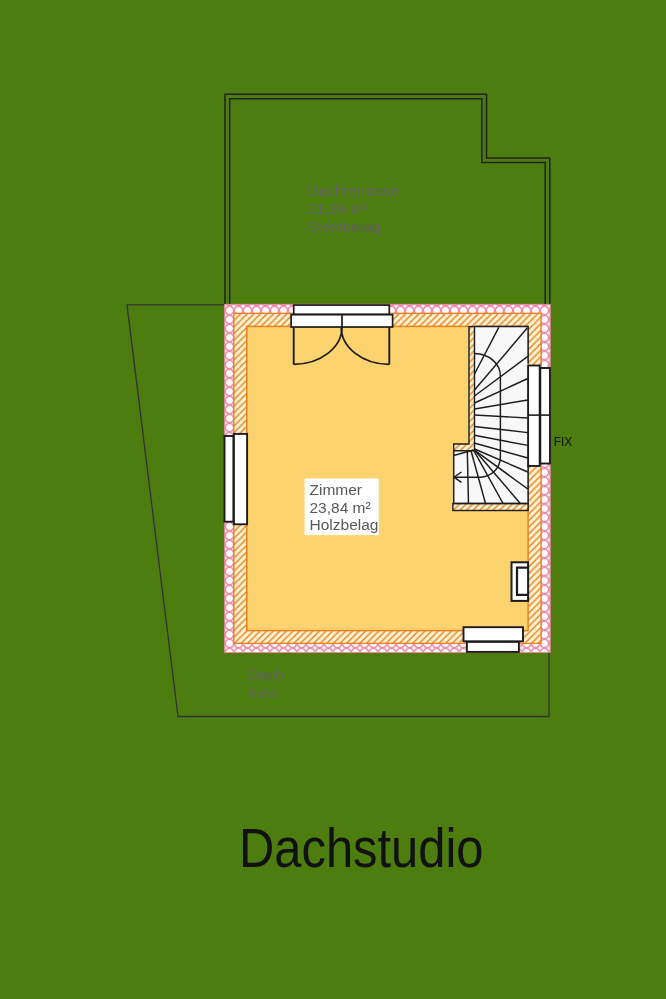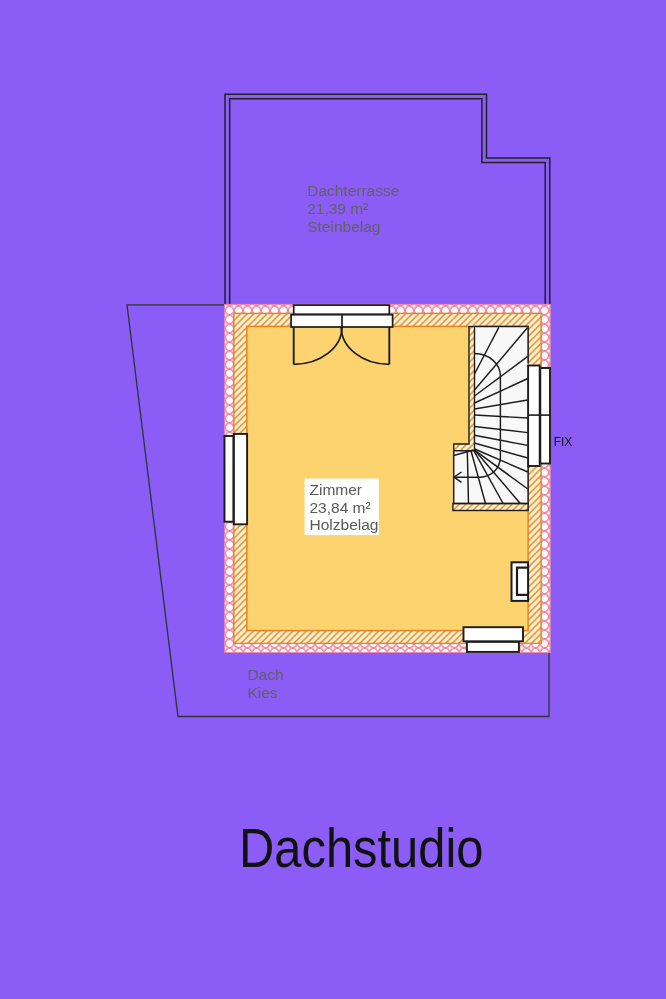--- a/index.html
+++ b/index.html
@@ -1,16 +1,16 @@
 <!DOCTYPE html>
 <html><head>
 <meta charset="utf-8">
 <style>
   html,body{margin:0;padding:0;background:#ffffff;}
-  .page{position:relative;width:666px;height:999px;background:#8b5cf6;overflow:hidden;
+  .page{position:relative;width:666px;height:999px;background:#4d7c0f;overflow:hidden;
         font-family:"Liberation Sans", sans-serif;}
 </style>
 </head>
 <body>
 <div class="page">
 <svg width="666" height="999" viewBox="0 0 666 999">
   <defs>
     <pattern id="hatch" width="6.6" height="6.6" patternUnits="userSpaceOnUse">
       <rect width="6.6" height="6.6" fill="#fdf2d2"></rect>
       <path d="M-1.65,1.65 L1.65,-1.65 M0,6.6 L6.6,0 M4.95,8.25 L8.25,4.95" stroke="#e2801e" stroke-width="1.4"></path>

